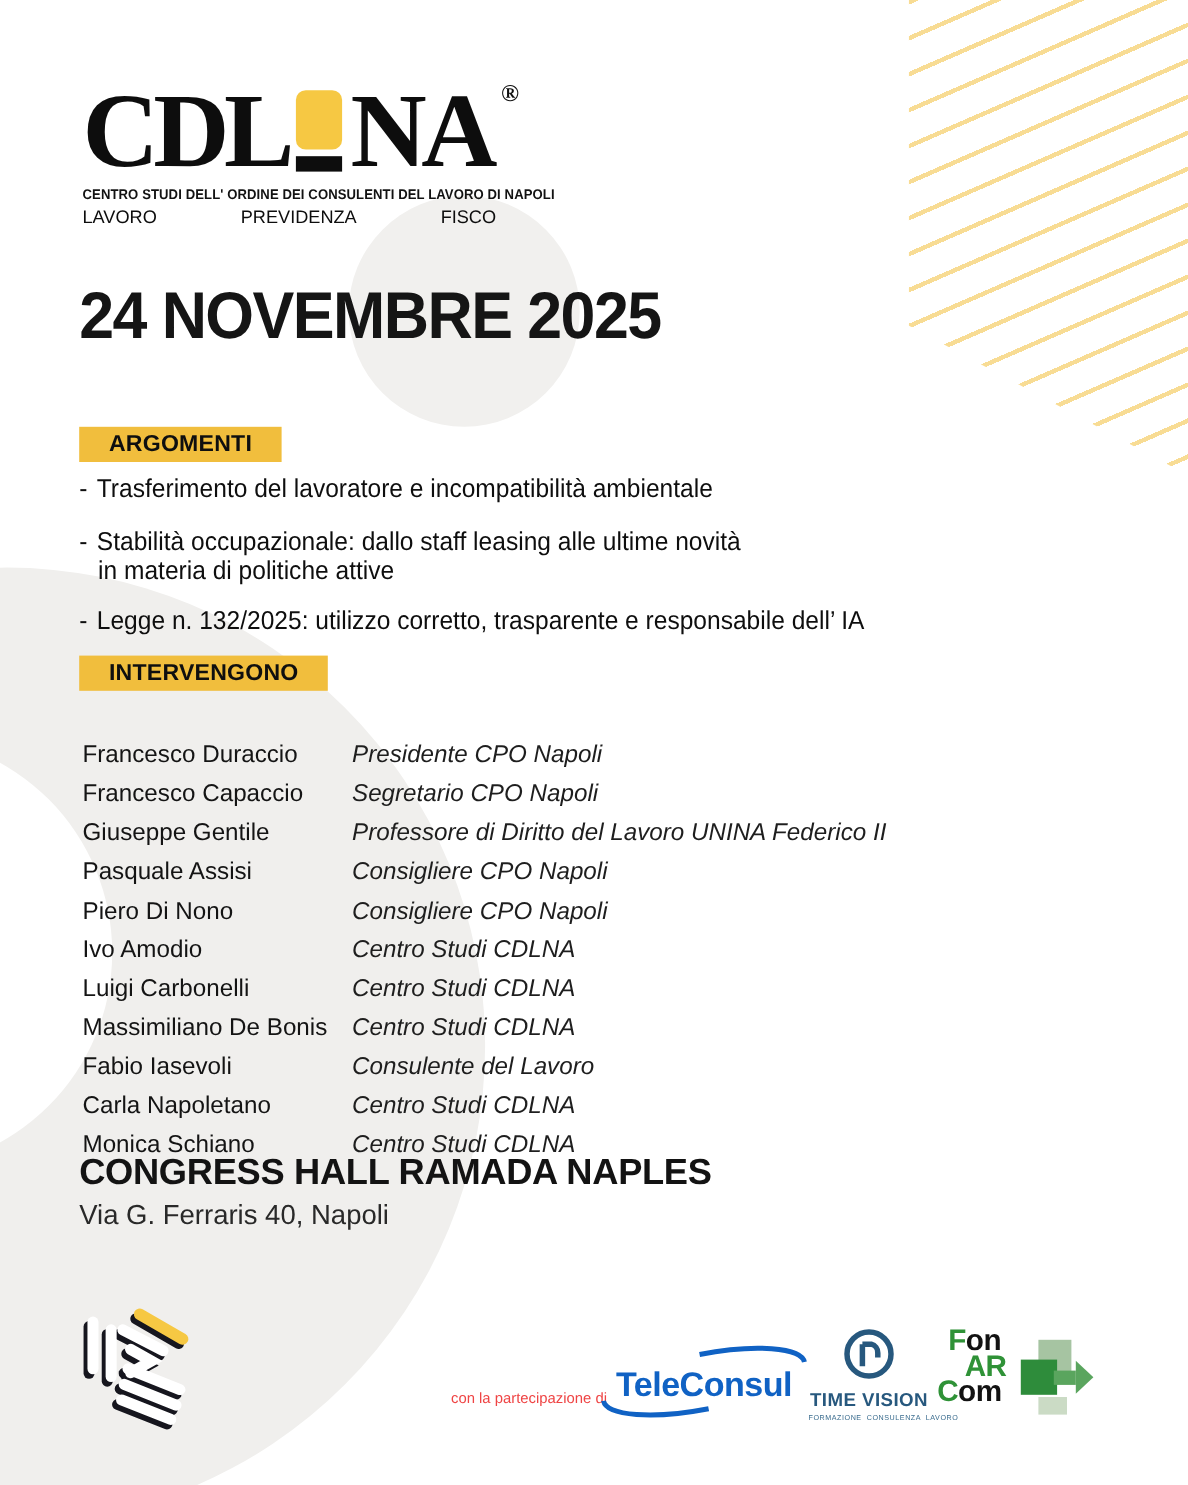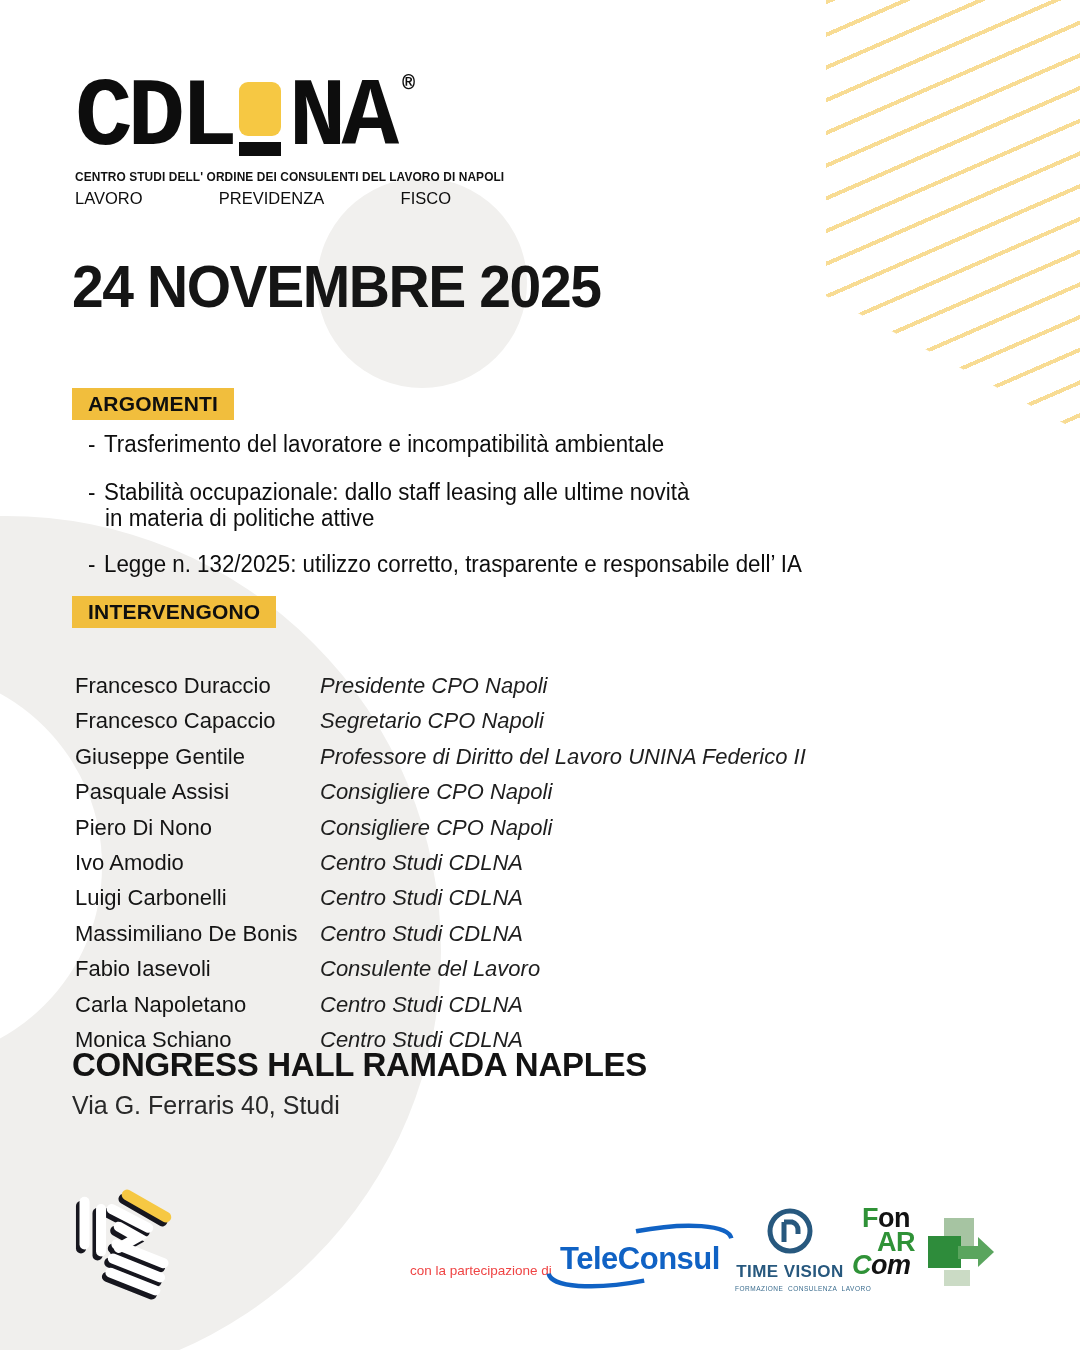--- a/index.html
+++ b/index.html
@@ -14,21 +14,21 @@
                background:#F1F0EE;z-index:0;}
   .circle-big{position:absolute;left:-429px;top:516px;width:870px;height:870px;border-radius:50%;
               background:#F0EFED;z-index:0;}
   .circle-cut{position:absolute;left:-292px;top:669px;width:394px;height:394px;border-radius:50%;
               background:#ffffff;z-index:1;}
 
   .content{position:relative;z-index:2;}
 
   
   .logo-block{position:absolute;left:75px;top:82px;}
-  .wordmark{display:flex;align-items:flex-end;font-family:Liberation Mono, monospace;
+  .wordmark{display:flex;align-items:flex-end;font-family:Liberation Serif, serif;
             font-weight:bold;font-size:96px;line-height:0.78;letter-spacing:-5px;color:#0D0D0D;}
   .sq-stack{display:flex;flex-direction:column;justify-content:flex-end;width:42px;margin:0 8px 1px 6px;}
   .sq-yellow{height:54px;border-radius:9px;background:#F6C843;}
   .sq-foot{height:14px;margin-top:6px;background:#0D0D0D;}
   .reg{font-size:22px;font-weight:bold;letter-spacing:0;align-self:flex-start;margin-left:8px;margin-top:-6px;}
   .logo-sub{margin-top:12px;font-size:12.8px;font-weight:bold;letter-spacing:0.1px;color:#121212;
             transform:scaleX(.93);transform-origin:left;white-space:nowrap;}
   .pillars{display:flex;justify-content:space-between;width:376px;margin-top:5px;
            font-size:16.5px;font-weight:normal;color:#0D0D0D;}
 
@@ -38,26 +38,26 @@
               transform:scaleX(.95);transform-origin:left;white-space:nowrap;}
   .time-row{display:flex;align-items:center;margin-top:10px;}
   .time-text{font-size:27.5px;color:#3A3A3A;letter-spacing:-0.2px;}
   .credits-badge{width:34px;height:34px;border-radius:50%;background:#F1BE3D;margin-left:24px;
                  display:flex;align-items:center;justify-content:center;
                  font-size:19px;font-weight:bold;color:#141414;}
   .credits-label{margin-left:10px;font-size:16.5px;letter-spacing:0.6px;color:#242424;}
 
   
   .section-label{position:absolute;background:#F1BE3D;color:#0F0F0F;font-weight:bold;font-size:21px;
-                 letter-spacing:0.2px;padding:4px 16px;}
+                 letter-spacing:0.2px;padding:4px 27px;}
   .label-argomenti{left:72px;top:388px;}
   .label-intervengono{left:72px;top:596px;}
 
   
-  .topics{position:absolute;left:88px;top:431px;}
+  .topics{position:absolute;left:72px;top:431px;}
   .topic{font-size:23.5px;line-height:26.5px;color:#0E0E0E;white-space:nowrap;
          transform:scaleX(.95);transform-origin:left top;}
   .topic .bullet{margin-right:9px;}
   .topic .cont{padding-left:18px;}
   .t-gap1{margin-bottom:21px;} .t-gap2{margin-bottom:19px;}
 
   
   .speakers{position:absolute;left:75px;top:644px;margin-top:30px;}
   .speaker-row{display:flex;line-height:24px;margin-bottom:11.4px;white-space:nowrap;}
   .speaker-name{width:245px;flex-shrink:0;font-size:22px;color:#141414;}
@@ -75,21 +75,21 @@
   .teleconsul{position:absolute;left:540px;top:1216px;width:200px;height:80px;}
   .teleconsul-text{position:absolute;left:0;top:25px;width:200px;text-align:center;
                    font-size:31px;font-weight:bold;letter-spacing:-0.5px;color:#1062C4;}
 
   .timevision{position:absolute;left:735px;top:1206px;width:110px;text-align:center;}
   .timevision-title{font-size:17px;font-weight:bold;letter-spacing:0.4px;color:#27587E;margin-top:2px;}
   .timevision-tagline{font-size:6.5px;letter-spacing:0.5px;color:#3A6C8E;margin-top:3px;white-space:pre;}
 
   .fonarcom{position:absolute;left:852px;top:1207px;width:150px;height:95px;
             font-weight:bold;font-size:27px;line-height:23.5px;letter-spacing:-0.5px;}
-  .fac-l1{margin-left:10px;} .fac-l2{margin-left:25px;} .fac-l3{margin-left:0;font-style:italic;}
+  .fac-l1{margin-left:10px;} .fac-l2{margin-left:25px;} .fac-l3{margin-left:0;}
   .fac-green{color:#2F9237;} .fac-black{color:#121212;text-align:center;}
   .fac-sq-light{position:absolute;left:92px;top:11px;width:30px;height:38px;background:#A6C4A2;}
   .fac-sq-pale{position:absolute;left:92px;top:63px;width:26px;height:16px;background:#CBDBC5;}
   .fac-sq-dark{position:absolute;left:76px;top:29px;width:33px;height:32px;background:#2E8C3B;}
   .fac-arrow-bar{position:absolute;left:106px;top:39px;width:20px;height:13px;background:#5AA55E;}
   .fac-arrow-head{position:absolute;left:126px;top:30px;width:0;height:0;
                   border-top:15px solid transparent;border-bottom:15px solid transparent;
                   border-left:16px solid #5AA55E;}
 </style>
 </head>
@@ -183,21 +183,21 @@
         <span class="speaker-role">Centro Studi CDLNA</span>
       </div>
       <div class="speaker-row">
         <span class="speaker-name">Monica Schiano</span>
         <span class="speaker-role">Centro Studi CDLNA</span>
       </div>
     </div>
 
     <div class="venue">
       <h2 class="venue-name">CONGRESS HALL RAMADA NAPLES</h2>
-      <div class="venue-addr">Via G. Ferraris 40, Studi</div>
+      <div class="venue-addr">Via G. Ferraris 40, Napoli</div>
     </div>
 
     <svg class="mark-svg" width="118" height="118" viewBox="0 0 100 100">
       <g stroke="#16161E" stroke-width="8.5" stroke-linecap="round" fill="none" transform="translate(-3,3.5)">
         <line x1="14" y1="16" x2="14" y2="52"></line>
           <line x1="28" y1="22" x2="28" y2="58"></line>
         <line x1="37" y1="22" x2="68" y2="38"></line>
           <line x1="50" y1="10" x2="83" y2="29"></line>
         <path d="M43,37 L59,46 L43,55"></path>
         <line x1="41" y1="52" x2="81" y2="68"></line>

